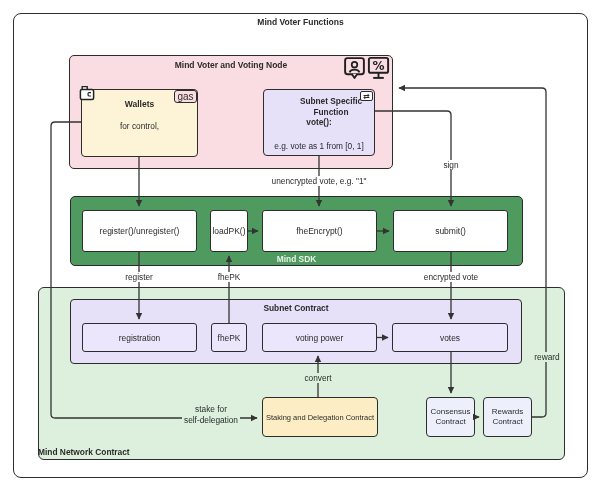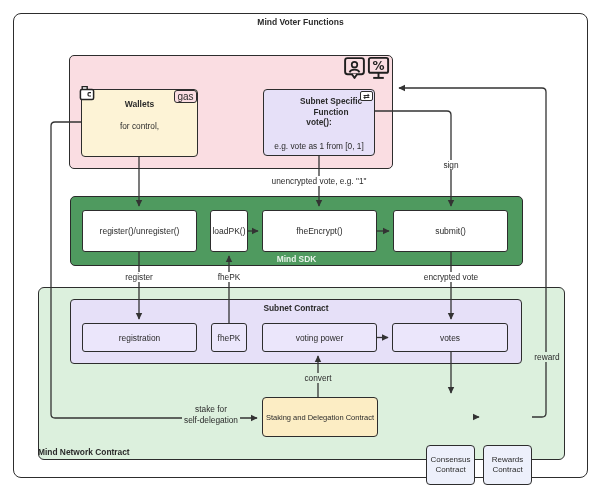--- a/index.html
+++ b/index.html
@@ -56,21 +56,21 @@
   .sub-box{top:323px;height:29px;background:#ebe6fb;border:1px solid #2d2d2d;border-radius:3px;
     display:flex;align-items:center;justify-content:center;font-size:8.4px;}
   #sub-registration{left:82px;width:115px;}
   #sub-fhepk{left:211px;width:36px;}
   #sub-votingpower{left:262px;width:115px;}
   #sub-votes{left:392px;width:116px;}
 
   #staking-box{left:262px;top:397px;width:116px;height:40px;background:#fcedc4;border:1.2px solid #2d2d2d;border-radius:4px;
     display:flex;align-items:center;justify-content:center;font-size:7.5px;white-space:nowrap;}
   .small-contract{top:397px;width:49px;height:40px;background:#edf0fb;border:1.2px solid #2d2d2d;border-radius:4px;
-    display:flex;flex-direction:column;align-items:center;justify-content:center;font-size:8px;line-height:10px;text-align:center;margin-top:48px;}
+    display:flex;flex-direction:column;align-items:center;justify-content:center;font-size:8px;line-height:10px;text-align:center;}
   #consensus-box{left:426px;}
   #rewards-box{left:483px;}
 
   
   #edges{left:0;top:0;width:602px;height:493px;pointer-events:none;}
 
   
   .edge-label{position:absolute;transform:translate(-50%,-50%);font-size:8.3px;color:#2b2b2b;
     padding:0 2px;white-space:nowrap;text-align:center;}
   .on-white{background:#ffffff;}
@@ -86,20 +86,21 @@
 </style>
 </head>
 <body>
 
 <div class="canvas">
 
   <div class="ctr" id="outer-rect"></div>
   <div class="abs lbl" id="diagram-title">Mind Voter Functions</div>
 
   <div class="ctr" id="voter-node"></div>
+  <div class="abs lbl" id="voter-node-title">Mind Voter and Voting Node</div>
 
   <div class="ctr" id="wallets-box">
     <div class="title">Wallets</div>
     <div class="body">
       <div>for control,</div>
     </div>
   </div>
   <div class="abs" id="wallet-icon">
     <svg width="16" height="17" viewBox="0 0 16 17">
       <path d="M3.2,6 V2.6 H8.2 V6" fill="#ffffff" stroke="#222" stroke-width="1.4"></path>

